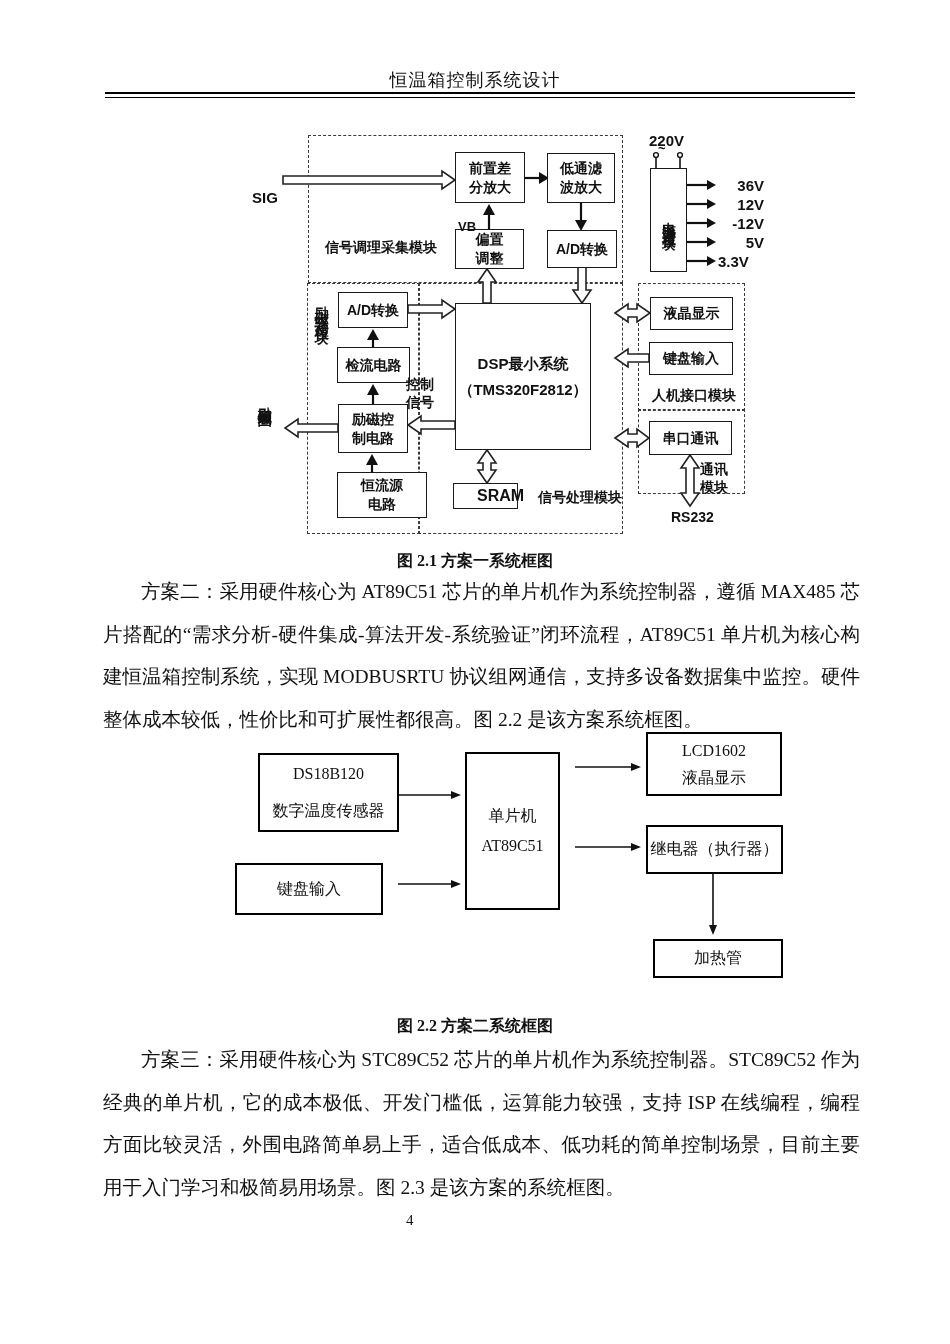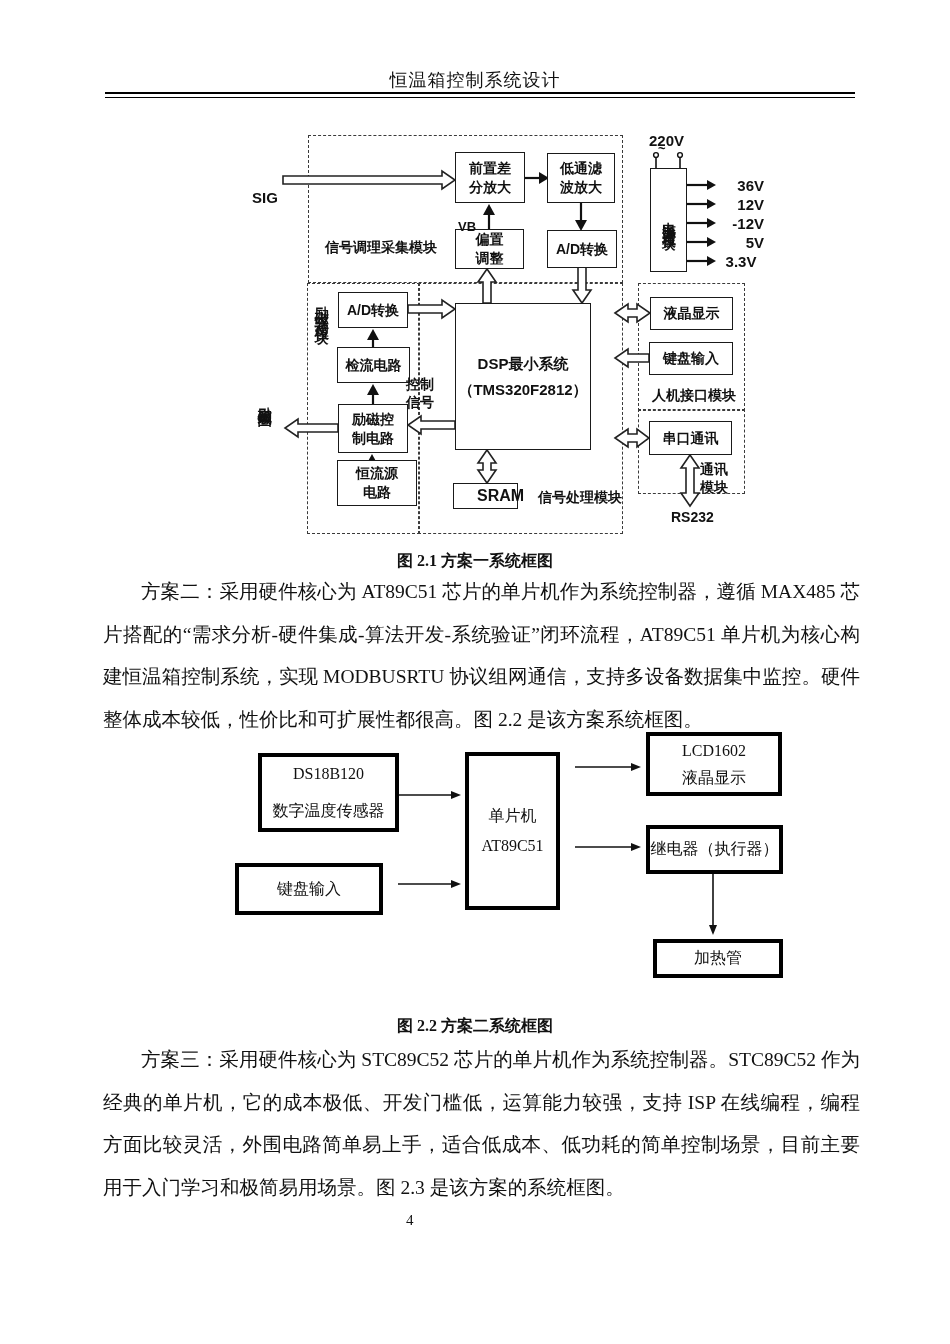--- a/index.html
+++ b/index.html
@@ -25,21 +25,21 @@
   .sline{stroke:#111;stroke-width:2.2;}
   .shead{fill:#111;}
   
   .caption{position:absolute;left:0;width:100%;text-align:center;
            font-size:16px;font-weight:bold;}
   .body-par{position:absolute;left:103px;width:757px;font-size:19.5px;line-height:42.5px;
             text-align:justify;text-indent:38px;}
   
   .fig2{position:absolute;left:230px;top:730px;width:560px;height:260px;}
   .fig2 svg{position:absolute;left:0;top:0;}
-  .box2{position:absolute;box-sizing:border-box;border:4px solid #000000;background:#fff;
+  .box2{position:absolute;box-sizing:border-box;border:2px solid #000000;background:#fff;
         display:flex;align-items:center;justify-content:center;text-align:center;
         white-space:pre-line;font-size:16px;line-height:1.9;}
   .page-num{position:absolute;top:1212px;left:406px;font-size:15px;}
 </style>
 </head>
 <body>
 
 <div class="page">
 
   <div class="header-title">恒温箱控制系统设计</div>
@@ -104,21 +104,21 @@
     <div class="box" style="left:297px;top:25px;width:68px;height:50px;">低通滤
 波放大</div>
     <div class="box" style="left:205px;top:101px;width:69px;height:40px;">偏置
 调整</div>
     <div class="box" style="left:297px;top:102px;width:70px;height:38px;">A/D转换</div>
     <div class="box vtext" style="left:400px;top:40px;width:37px;height:104px;letter-spacing:3px;font-size:13.5px;">电源管理模块</div>
     <div class="box" style="left:88px;top:164px;width:70px;height:36px;">A/D转换</div>
     <div class="box" style="left:87px;top:219px;width:73px;height:36px;">检流电路</div>
     <div class="box" style="left:88px;top:276px;width:70px;height:49px;">励磁控
 制电路</div>
-    <div class="box" style="left:87px;top:332px;width:80px;height:46px;">恒流源
+    <div class="box" style="left:87px;top:344px;width:90px;height:46px;">恒流源
 电路</div>
     <div class="box" style="left:205px;top:175px;width:136px;height:147px;font-size:15px;line-height:1.7;">DSP最小系统
 （TMS320F2812）</div>
     <div class="box" style="left:203px;top:355px;width:65px;height:26px;font-size:16px;padding-left:30px;">SRAM</div>
     <div class="box" style="left:400px;top:169px;width:83px;height:33px;">液晶显示</div>
     <div class="box" style="left:399px;top:214px;width:84px;height:33px;">键盘输入</div>
     <div class="box" style="left:399px;top:293px;width:83px;height:34px;">串口通讯</div>
 
     <div class="lbl" style="left:2px;top:42px;font-size:15px;margin-top:18px;">SIG</div>
     <div class="lbl" style="left:208px;top:79px;font-size:13px;margin-top:12px;">VB</div>
@@ -131,21 +131,21 @@
     <div class="lbl" style="left:402px;top:258px;">人机接口模块</div>
     <div class="lbl" style="left:450px;top:332px;">通讯
 模块</div>
     <div class="lbl" style="left:421px;top:380px;">RS232</div>
     <div class="lbl" style="left:399px;top:3px;font-size:15px;">220V</div>
     <div class="lbl" style="left:408px;top:13px;font-size:13px;">~</div>
     <div class="lbl" style="left:468px;top:48px;width:46px;text-align:right;font-size:15px;">36V</div>
     <div class="lbl" style="left:468px;top:67px;width:46px;text-align:right;font-size:15px;">12V</div>
     <div class="lbl" style="left:468px;top:86px;width:46px;text-align:right;font-size:15px;">-12V</div>
     <div class="lbl" style="left:468px;top:105px;width:46px;text-align:right;font-size:15px;">5V</div>
-    <div class="lbl" style="left:468px;top:124px;width:46px;text-align:center;font-size:15px;">3.3V</div>
+    <div class="lbl" style="left:468px;top:124px;width:46px;text-align:left;font-size:15px;">3.3V</div>
   </div>
 
   <div class="caption" style="top:551px;">图 2.1 方案一系统框图</div>
 
   <div class="body-par" style="top:571px;">方案二：采用硬件核心为 AT89C51 芯片的单片机作为系统控制器，遵循 MAX485 芯片搭配的“需求分析-硬件集成-算法开发-系统验证”闭环流程，AT89C51 单片机为核心构建恒温箱控制系统，实现 MODBUSRTU 协议组网通信，支持多设备数据集中监控。硬件整体成本较低，性价比和可扩展性都很高。图 2.2 是该方案系统框图。</div>
 
   <div class="fig2">
     <svg width="560" height="260" viewBox="0 0 560 260">
       <g stroke="#111" stroke-width="1.6">
         <line x1="165" y1="65" x2="221" y2="65"></line>

